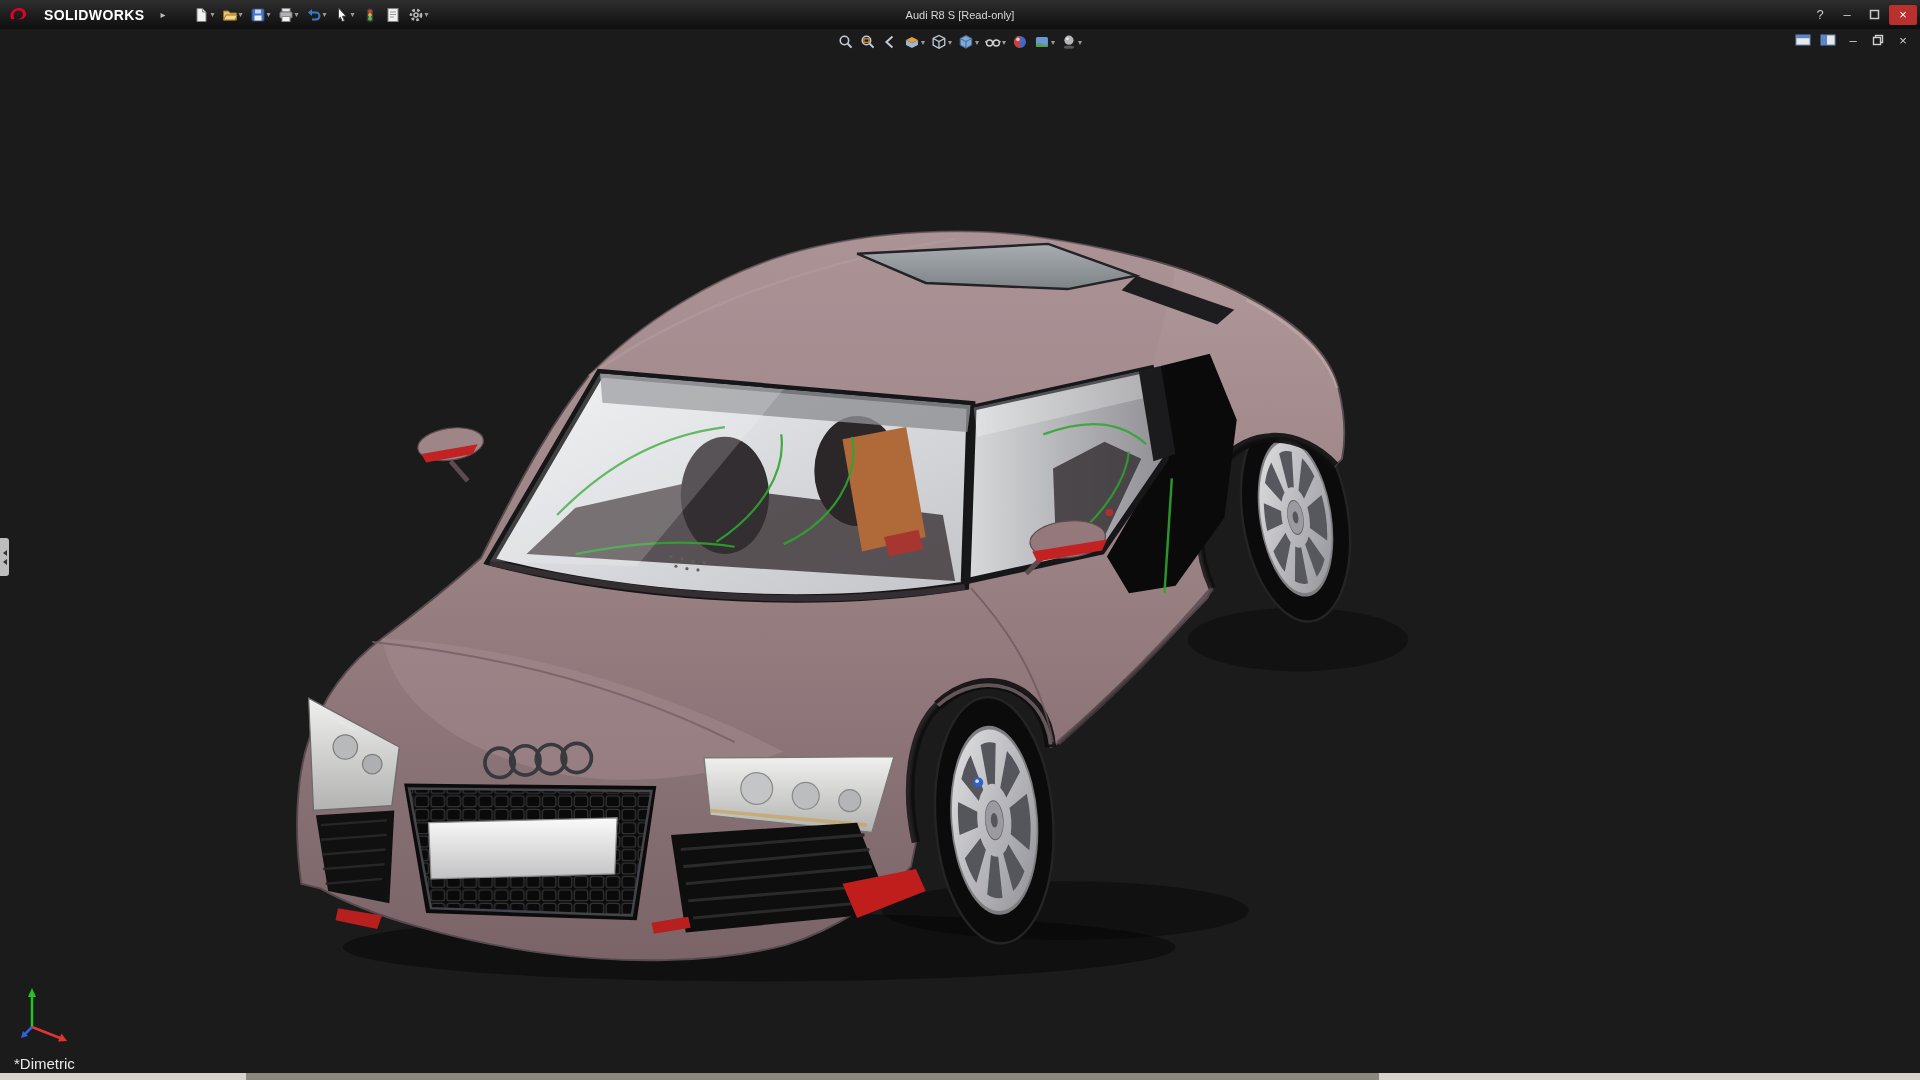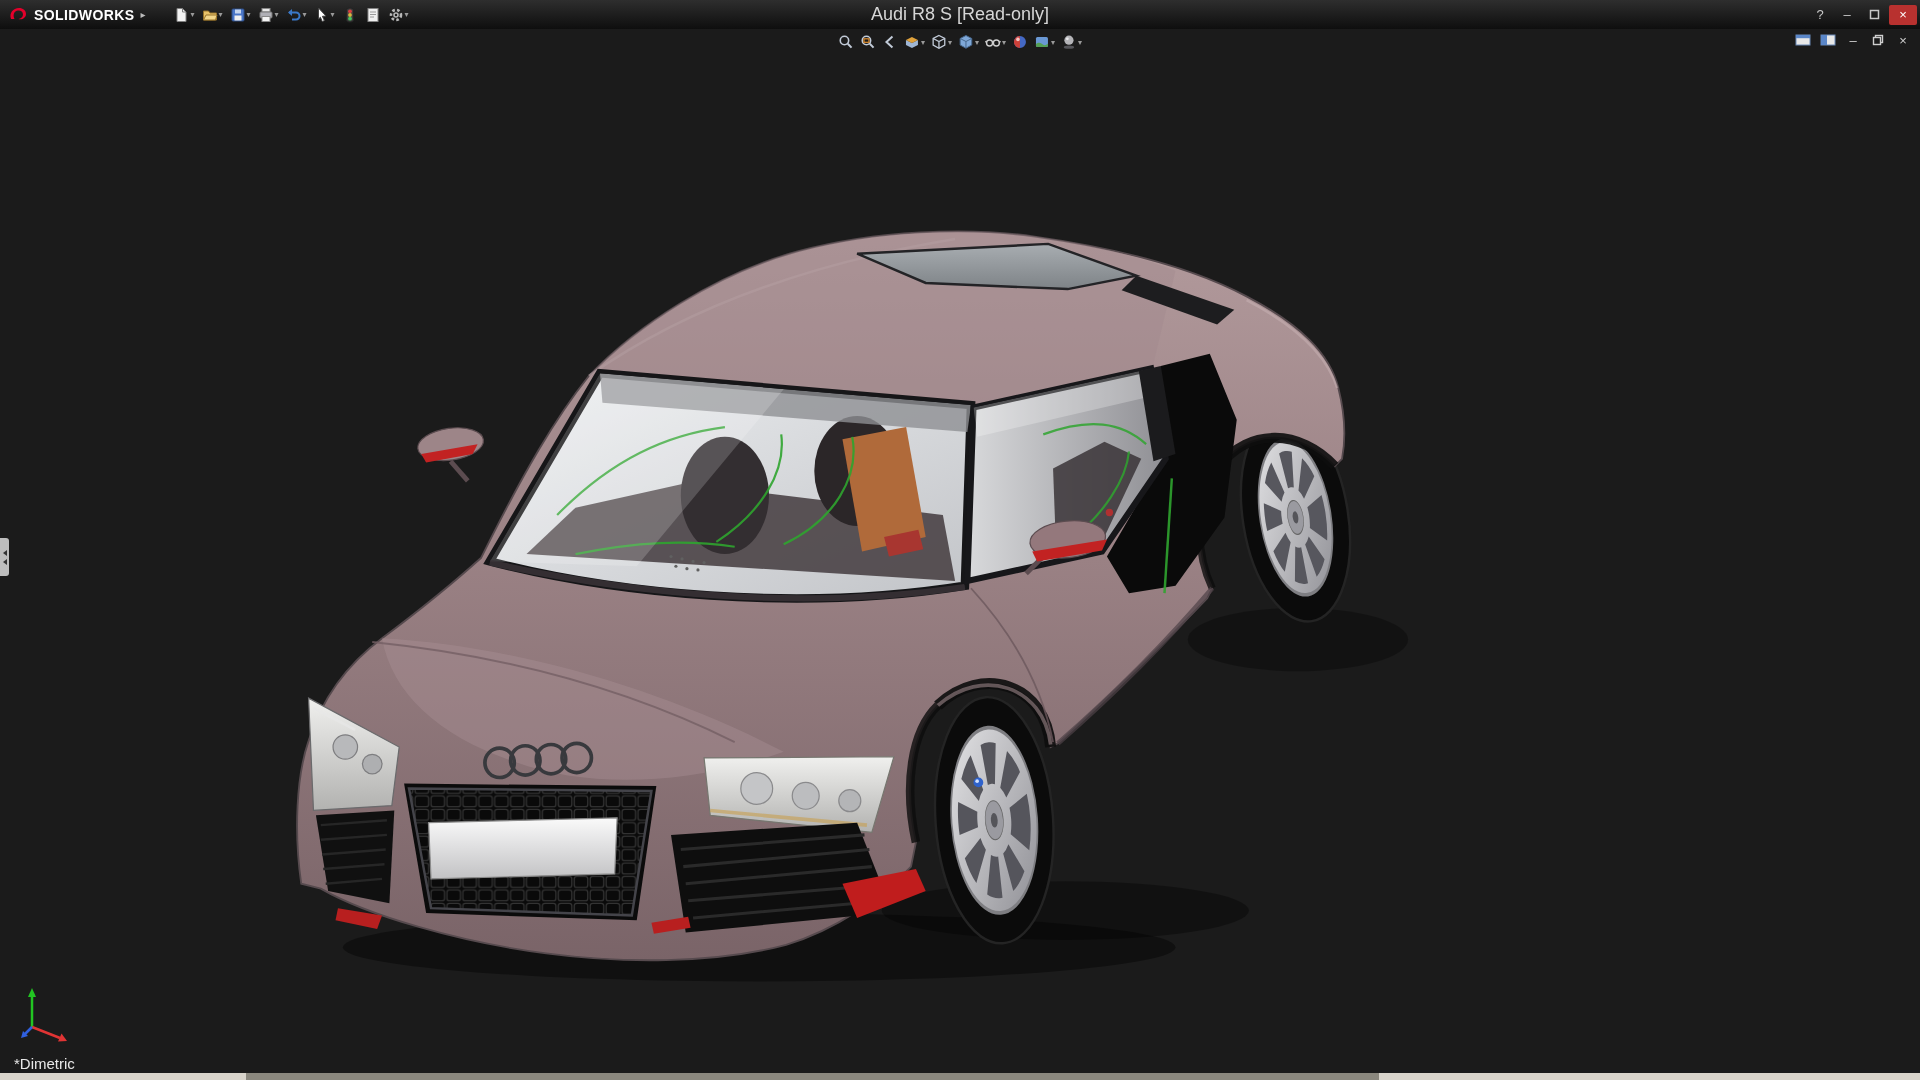--- a/index.html
+++ b/index.html
@@ -1,27 +1,27 @@
 <!DOCTYPE html>
 <html><head>
 <meta charset="utf-8">
 <style>
   * { margin:0; padding:0; box-sizing:border-box; }
   html,body { width:1920px; height:1080px; background:#000; overflow:hidden;
               font-family:"Liberation Sans", sans-serif; }
   .titlebar { position:absolute; top:0; left:0; right:0; height:29px; z-index:20;
               background:linear-gradient(#2e2e2e,#0e0e0e); display:flex; align-items:center; }
-  .brand { display:flex; align-items:center; gap:6px; padding:0 8px; }
+  .brand { display:flex; align-items:center; gap:16px; padding:0 8px; }
   .brand-name { color:#fff; font-size:14px; font-weight:bold; letter-spacing:.4px; }
   .app-caret { color:#bbb; font-size:10px; }
   .qat { display:flex; align-items:center; gap:3px; margin-left:18px; }
   .tbtn { display:flex; align-items:center; height:22px; padding:0 2px; border-radius:2px; }
   .tbtn svg { width:16px; height:16px; display:block; }
   .caret { color:#9a9a9a; font-size:8px; margin-left:1px; }
-  .title-text { position:absolute; left:50%; transform:translateX(-50%); color:#d6d6d6; font-size:18px; }
+  .title-text { position:absolute; left:50%; transform:translateX(-50%); color:#d6d6d6; font-size:11px; }
   .win-controls { position:absolute; right:3px; top:0; height:29px; display:flex; align-items:center; gap:3px; }
   .wbtn { width:24px; height:20px; display:flex; align-items:center; justify-content:center;
           color:#c8c8c8; font-size:13px; border-radius:2px; }
   .wbtn.close { background:#b8312f; color:#fff; width:28px; }
   .viewport { position:absolute; top:29px; left:0; right:0; bottom:7px; background:#1b1b1b; }
   .car-svg { position:absolute; inset:0; width:100%; height:100%; }
   .headsup { position:absolute; top:3px; left:50%; transform:translateX(-50%);
              display:flex; align-items:center; gap:2px; z-index:6; }
   .hbtn { display:flex; align-items:center; height:20px; padding:0 2px; border-radius:2px; }
   .hbtn svg { width:16px; height:16px; display:block; }

